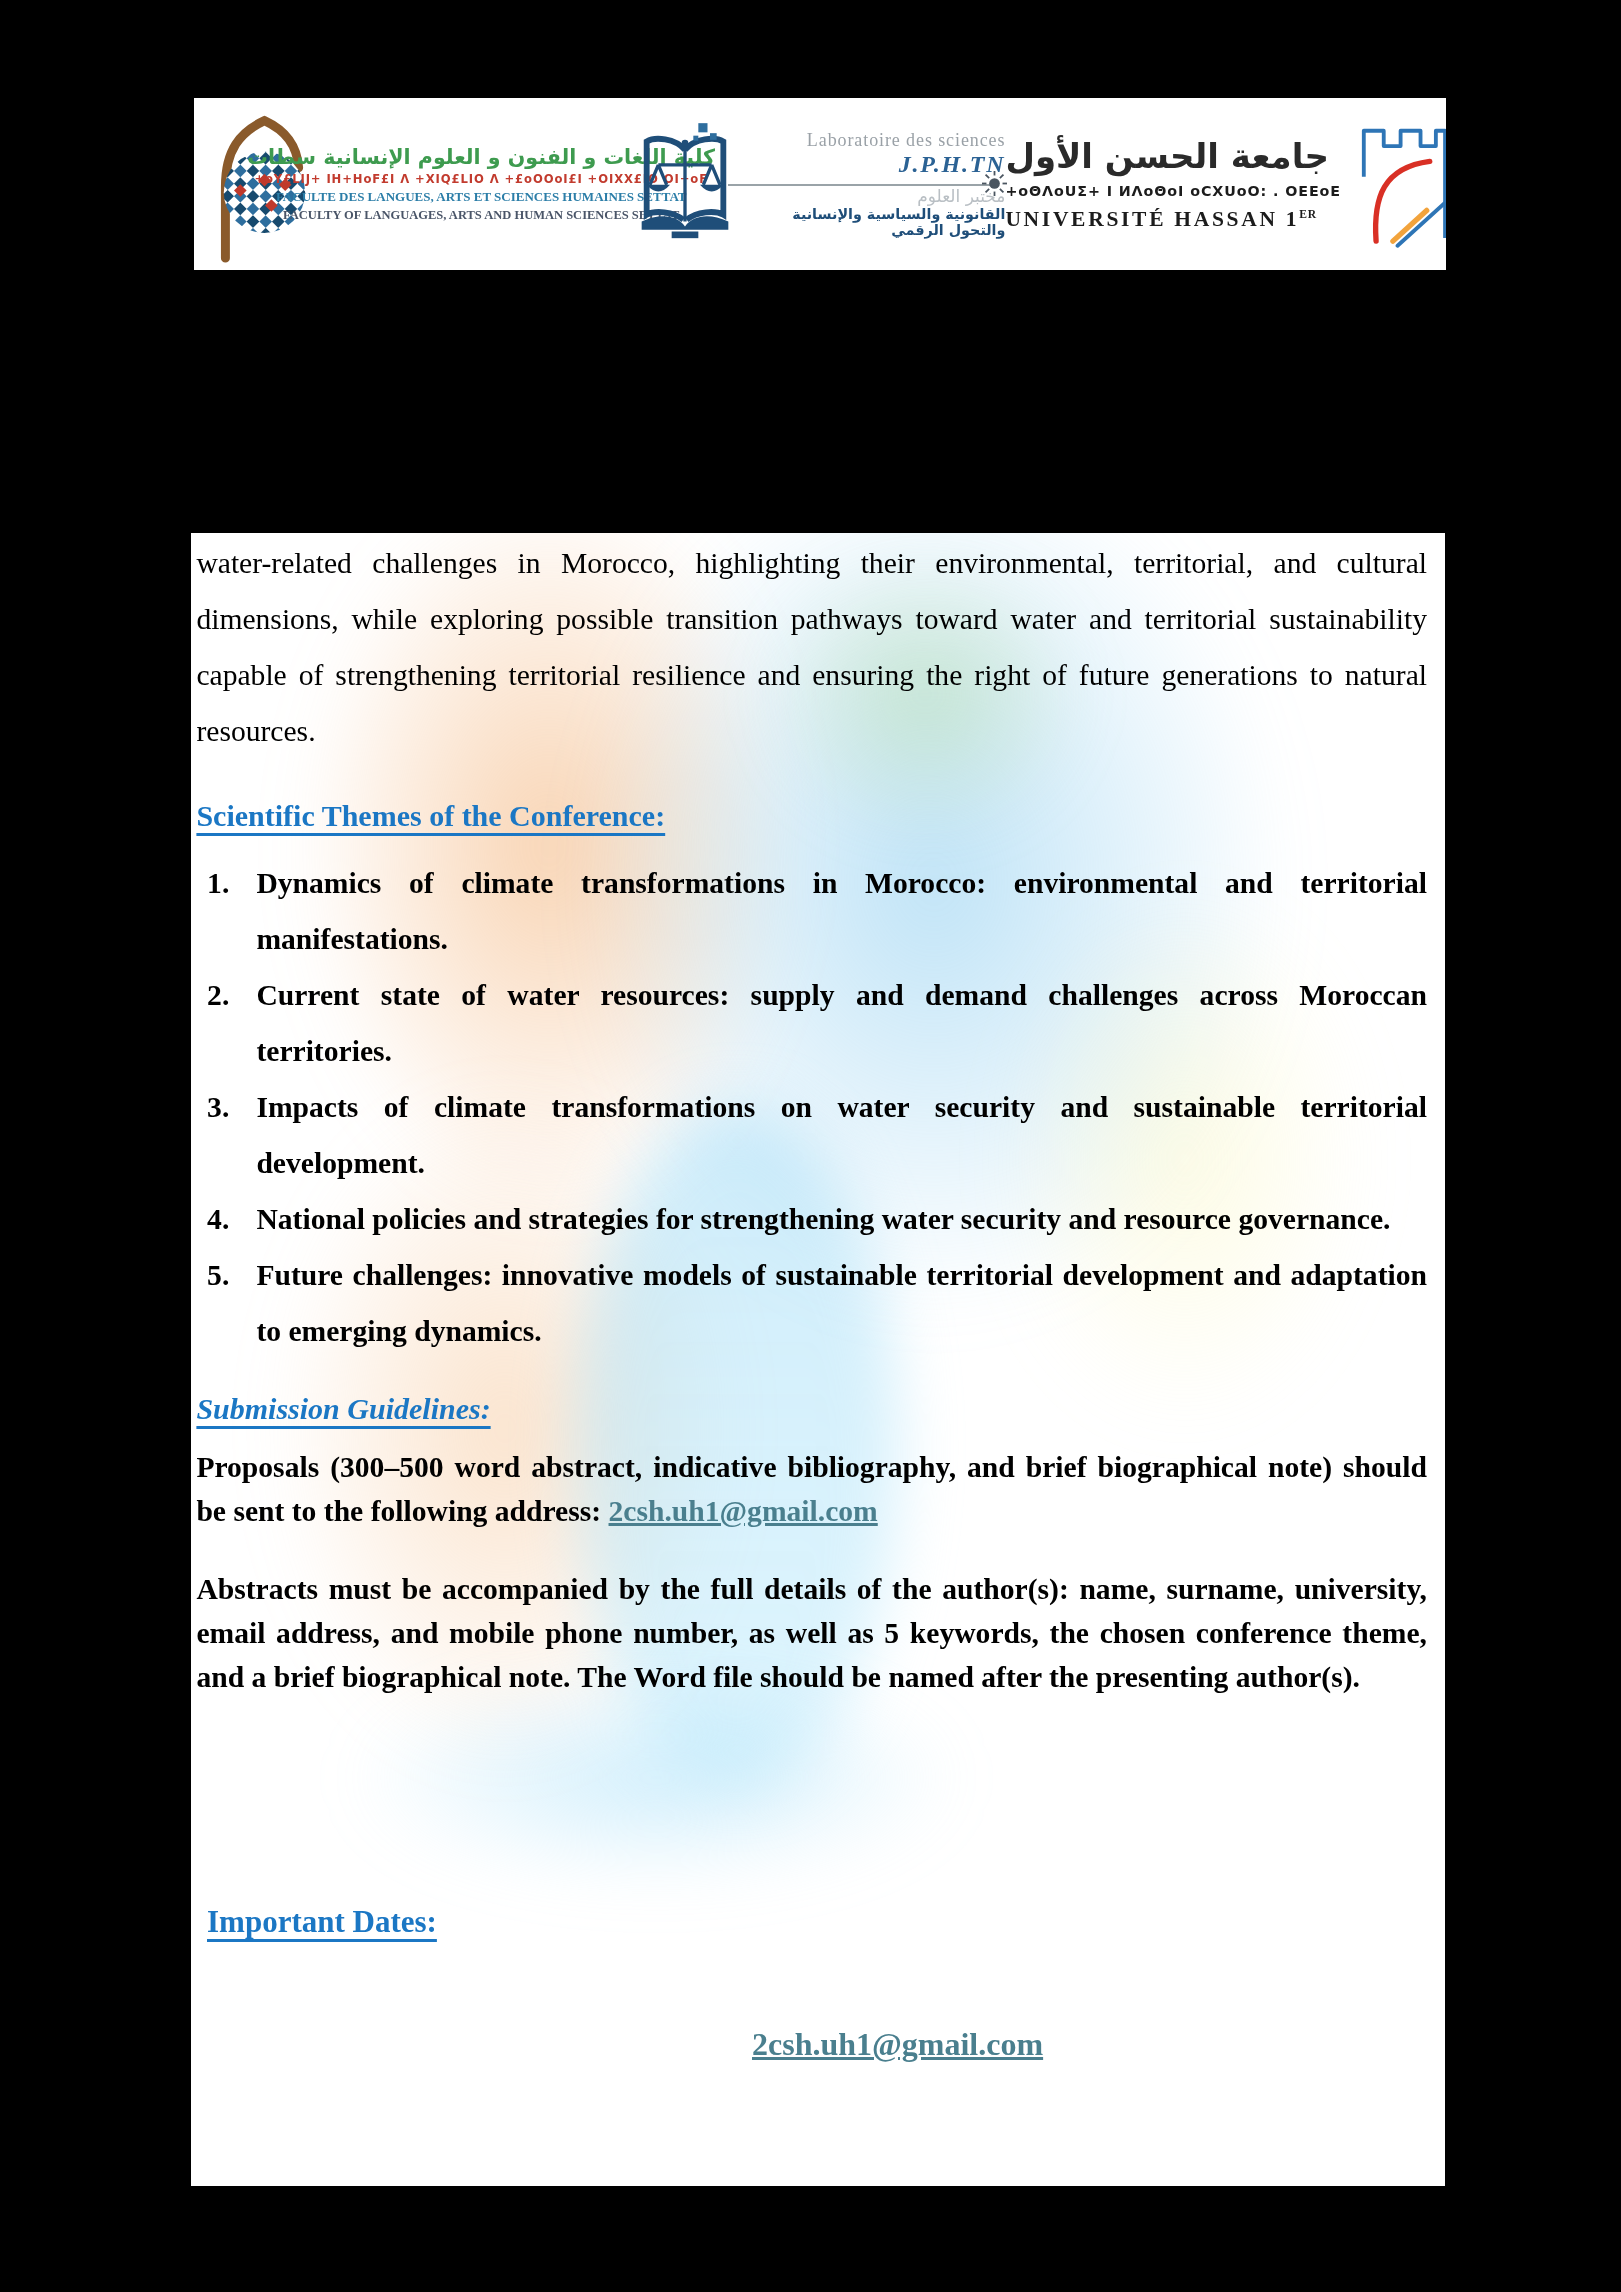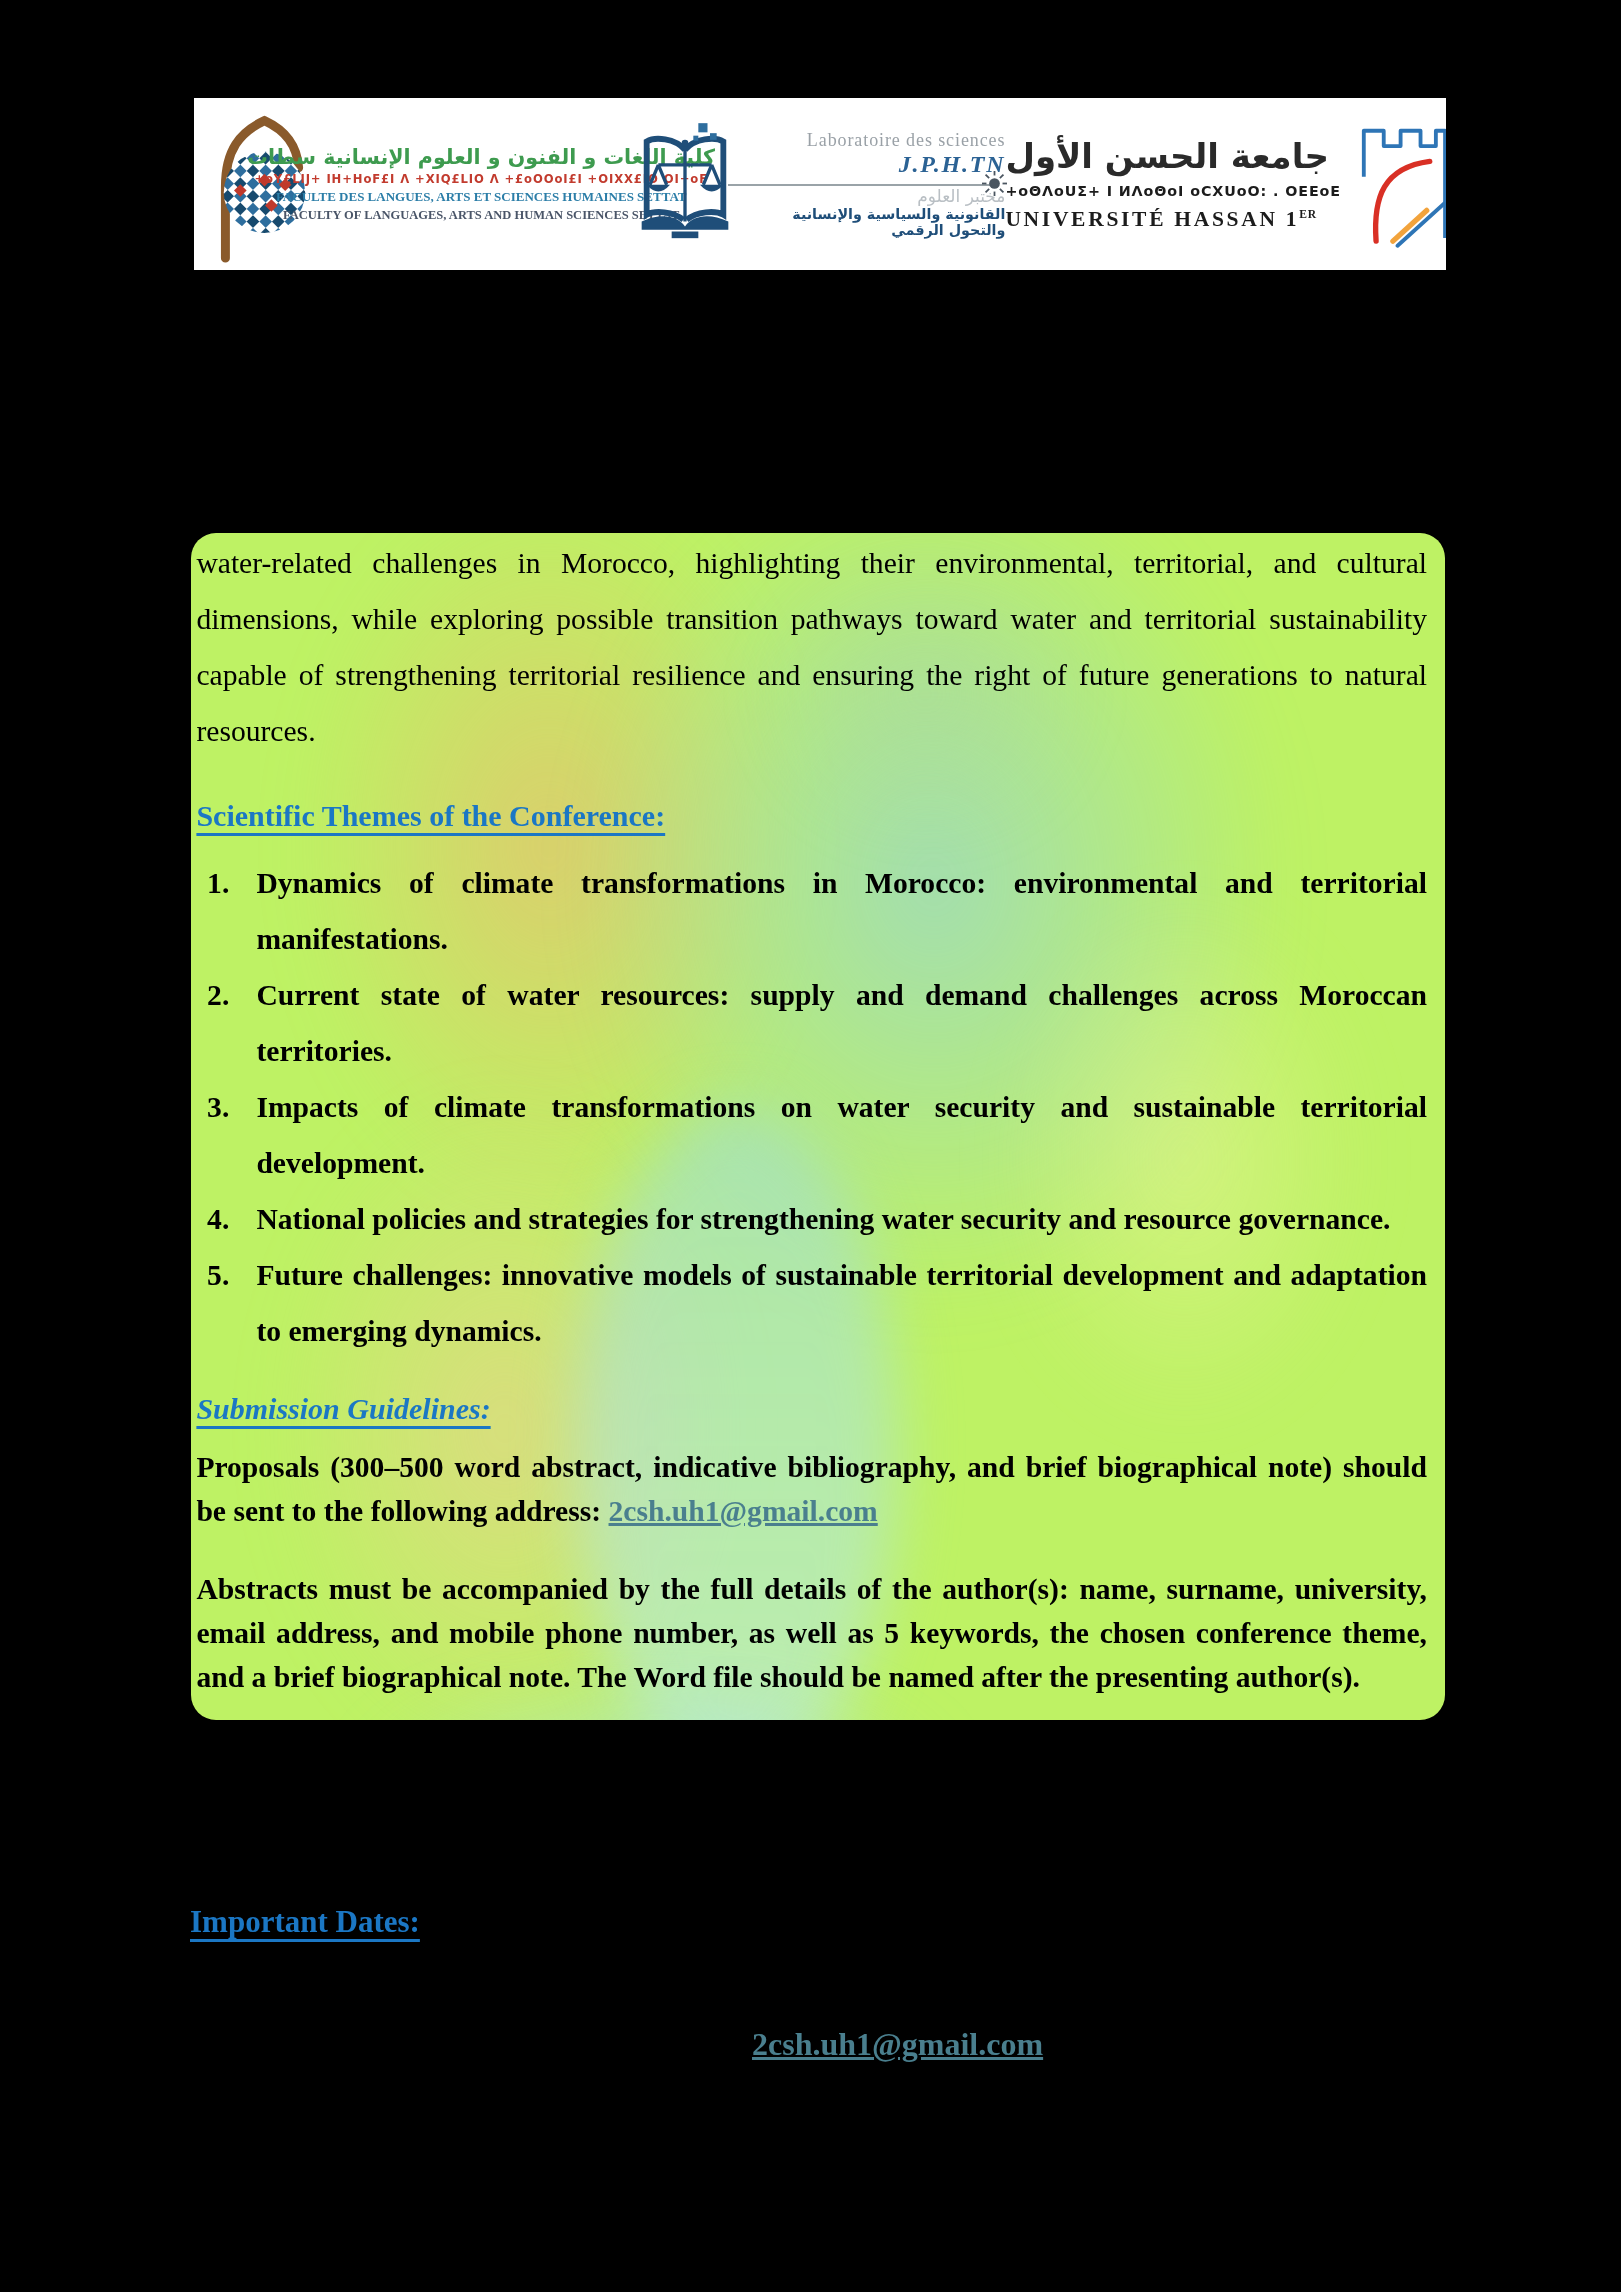--- a/index.html
+++ b/index.html
@@ -32,22 +32,22 @@
 
   .univ { flex:1; justify-content:flex-end; gap:9px; padding-right:5.4px; }
   .univ-text { text-align:left; }
   .u-ar  { font-size:34px; color:#2a2a2a; font-weight:bold; font-family:"DejaVu Sans",sans-serif; white-space:nowrap; }
   .u-tif { font-size:14.3px; font-weight:bold; color:#1c1c1c; letter-spacing:0.9px; margin-top:6.3px; white-space:nowrap; font-family:"DejaVu Sans",sans-serif; }
   .u-fr  { font-size:21.5px; font-weight:bold; color:#1c1c1c; letter-spacing:2.7px; margin-top:8px; white-space:nowrap; }
   .u-fr sup { font-size:11.6px; letter-spacing:0.9px; }
 
   
   .page-body {
-    position:absolute; left:191px; top:533px; width:1254px; height:1187px;
-    background:#bef264; overflow:hidden;border-radius:25px;
+    position:absolute; left:191px; top:533px; width:1254px; height:1653px;
+    background:#ffffff; overflow:hidden;
   }
   .watermark { position:absolute; inset:0; pointer-events:none; }
   .watermark .wm { position:absolute; border-radius:50%; filter:blur(30px); }
   .wm-o1 { left:107px; top:-54px;  width:502px; height:734px; background:radial-gradient(closest-side, rgba(243,176,116,.55), rgba(243,176,116,0)); }
   .wm-o2 { left:81px;  top:555px;  width:466px; height:681px; background:radial-gradient(closest-side, rgba(246,199,154,.50), rgba(246,199,154,0)); }
   .wm-b1 { left:385px; top:-90px; width:716px; height:878px; background:radial-gradient(closest-side, rgba(140,205,240,.55), rgba(140,205,240,0)); }
   .wm-g1 { left:573px; top:18px;   width:322px; height:287px; background:radial-gradient(closest-side, rgba(170,215,160,.45), rgba(170,215,160,0)); }
   .wm-b2 { left:385px; top:573px;  width:322px; height:681px; border-radius:40%; filter:blur(23px);
            background:linear-gradient(180deg, rgba(150,215,245,.45), rgba(190,235,252,.50)); }
   .wm-b3 { left:161px; top:1137px; width:609px; height:215px; background:radial-gradient(closest-side, rgba(170,225,250,.55), rgba(170,225,250,0)); }
@@ -66,21 +66,21 @@
   .theme-item { position:relative; padding-left:60px; font-weight:bold; font-size:29.6px; line-height:56px; text-align:justify; }
   .theme-item .num { position:absolute; left:10.7px; }
 
   .submission-heading { margin-top:29.6px;font-style:italic; }
   .bold-par { font-weight:bold; font-size:29.6px; line-height:44px; text-align:justify; margin:17px 0 0 0; }
   .abstracts { margin-top:34px; }
 
   .email-link { color:#4A7F8E; text-decoration:underline; text-decoration-thickness:2.7px; font-weight:bold; cursor:pointer; }
 
   
-  .dates-heading { position:absolute; left:190px; top:1902px; font-size:31px; }
+  .dates-heading { position:absolute; left:207px; top:1902px; font-size:31px; }
   .footer-email  { position:absolute; left:752px; top:2026px; font-size:32px; }
 </style>
 </head>
 <body>
 
 <div class="canvas">
 
   <div class="header-band">
 
     <div class="logo-block faculty">

